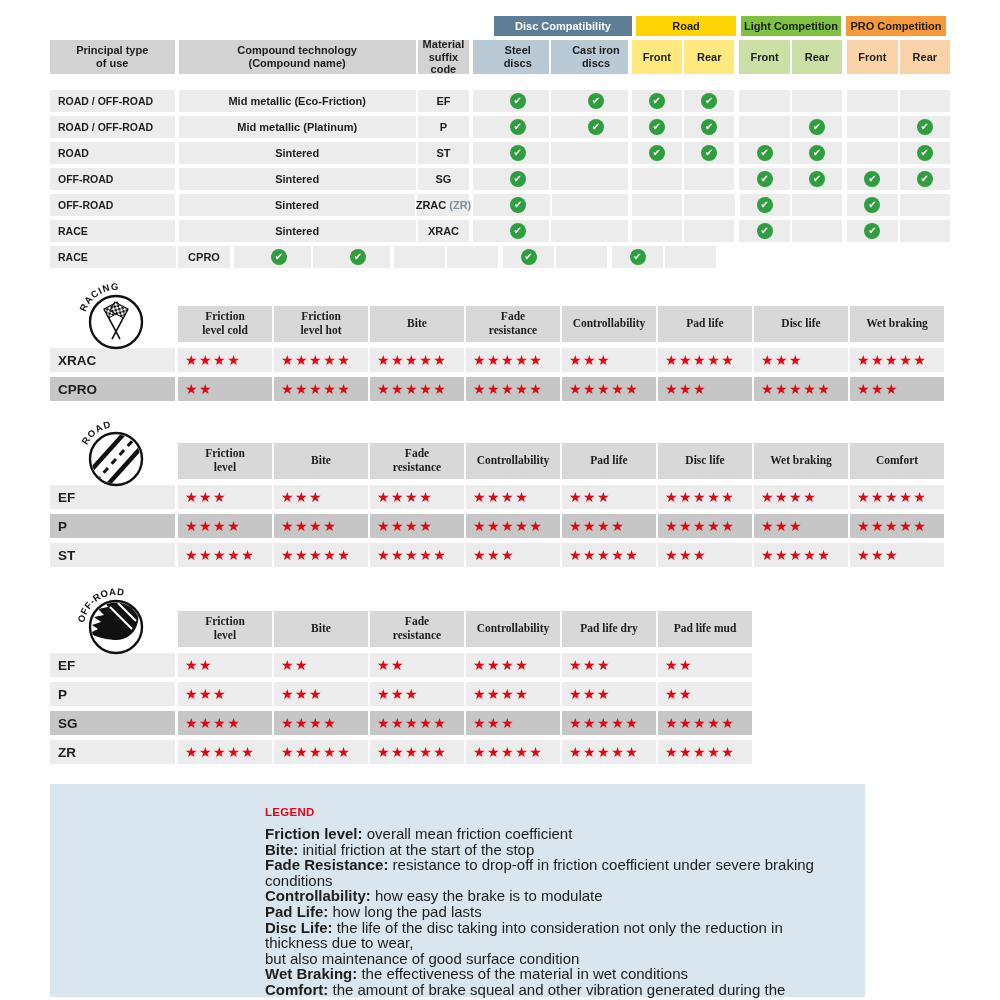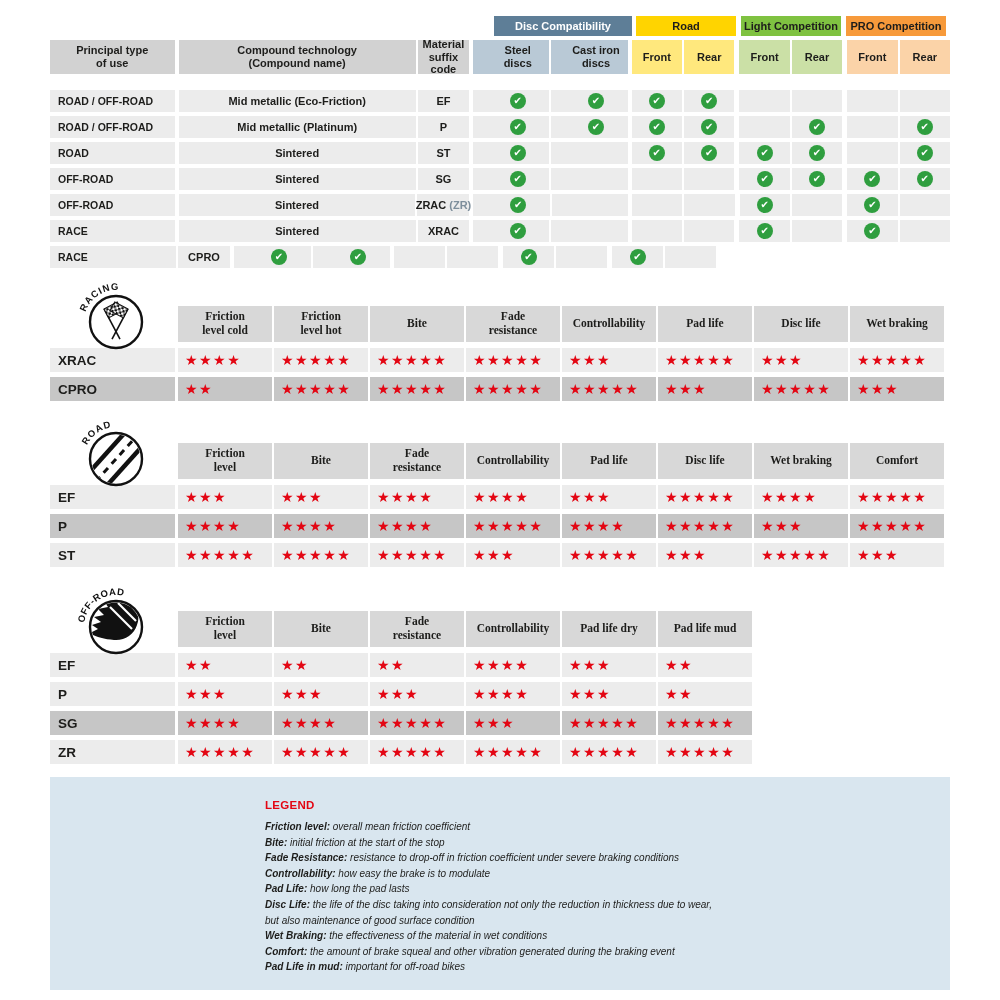--- a/index.html
+++ b/index.html
@@ -55,25 +55,25 @@
   .rrow{display:flex;margin-bottom:5px;height:24px;}
   .rlabel{width:125px;padding-left:8px;display:flex;align-items:center;font-weight:bold;
           font-size:13.5px;background:var(--row-light,#ececec);}
   .rrow .rcell{width:94px;margin-left:2px;display:flex;align-items:center;padding-left:7px;
           background:var(--row-light,#ececec);color:var(--star-red,#e30613);font-size:14px;
           letter-spacing:1.5px;font-family:"DejaVu Sans",sans-serif;}
   .rrow .rcell:nth-child(2){margin-left:3px;}
   .rrow.hl .rlabel,.rrow.hl .rcell{background:var(--row-dark,#c6c6c6);}
 
   
-  .legend{margin-top:13px;background:var(--legend-bg,#d9e6ef);width:900px;height:213px;
+  .legend{margin-top:20px;background:var(--legend-bg,#d9e6ef);width:815px;height:213px;
           padding:22px 30px 0 215px;}
   .leg-title{color:var(--star-red,#e30613);font-weight:bold;font-size:11.5px;margin-bottom:8px;
              letter-spacing:.3px;}
-  .leg-line{font-size:10px;line-height:15.6px;font-style:italic;}
+  .leg-line{font-size:15px;line-height:15.6px;}
   .leg-term{font-weight:bold;}
 </style>
 </head>
 <body>
 
 <div class="page">
 
   <div>
     <div class="crow">
       <div class="gh-spacer"></div>

